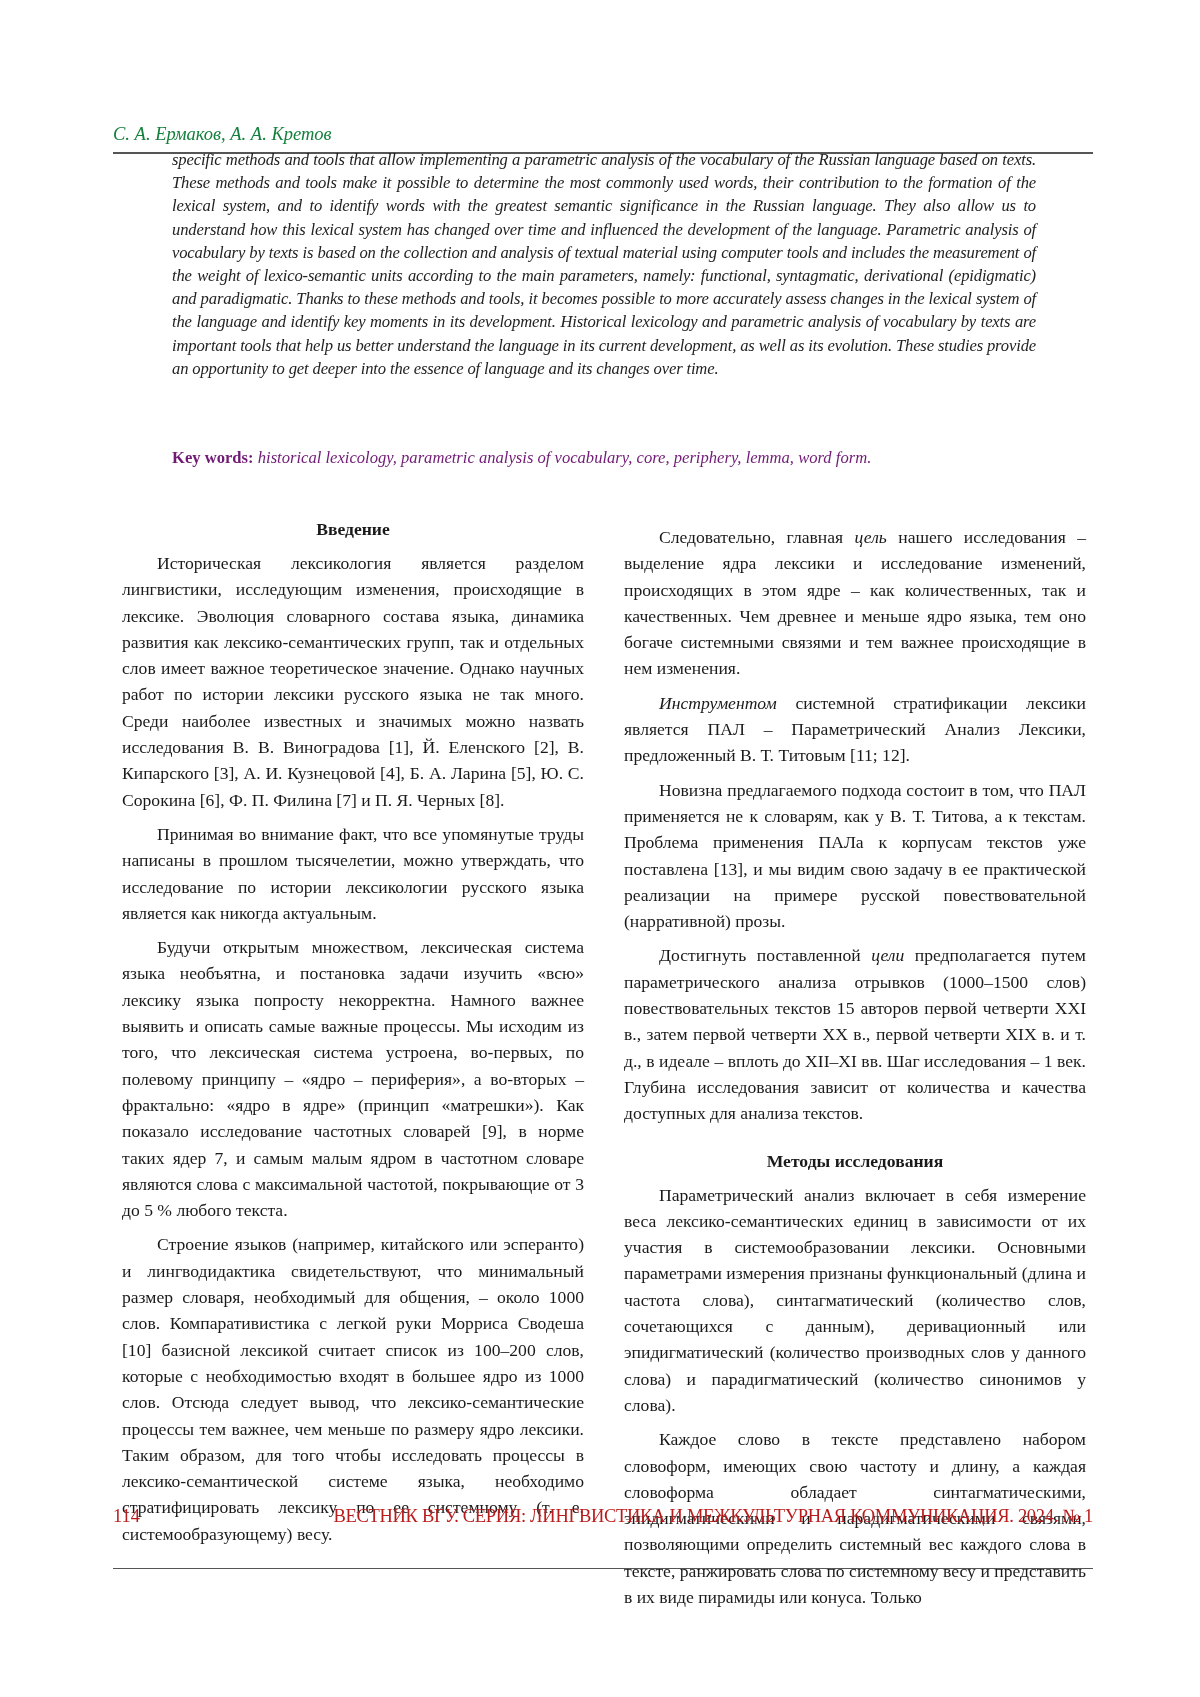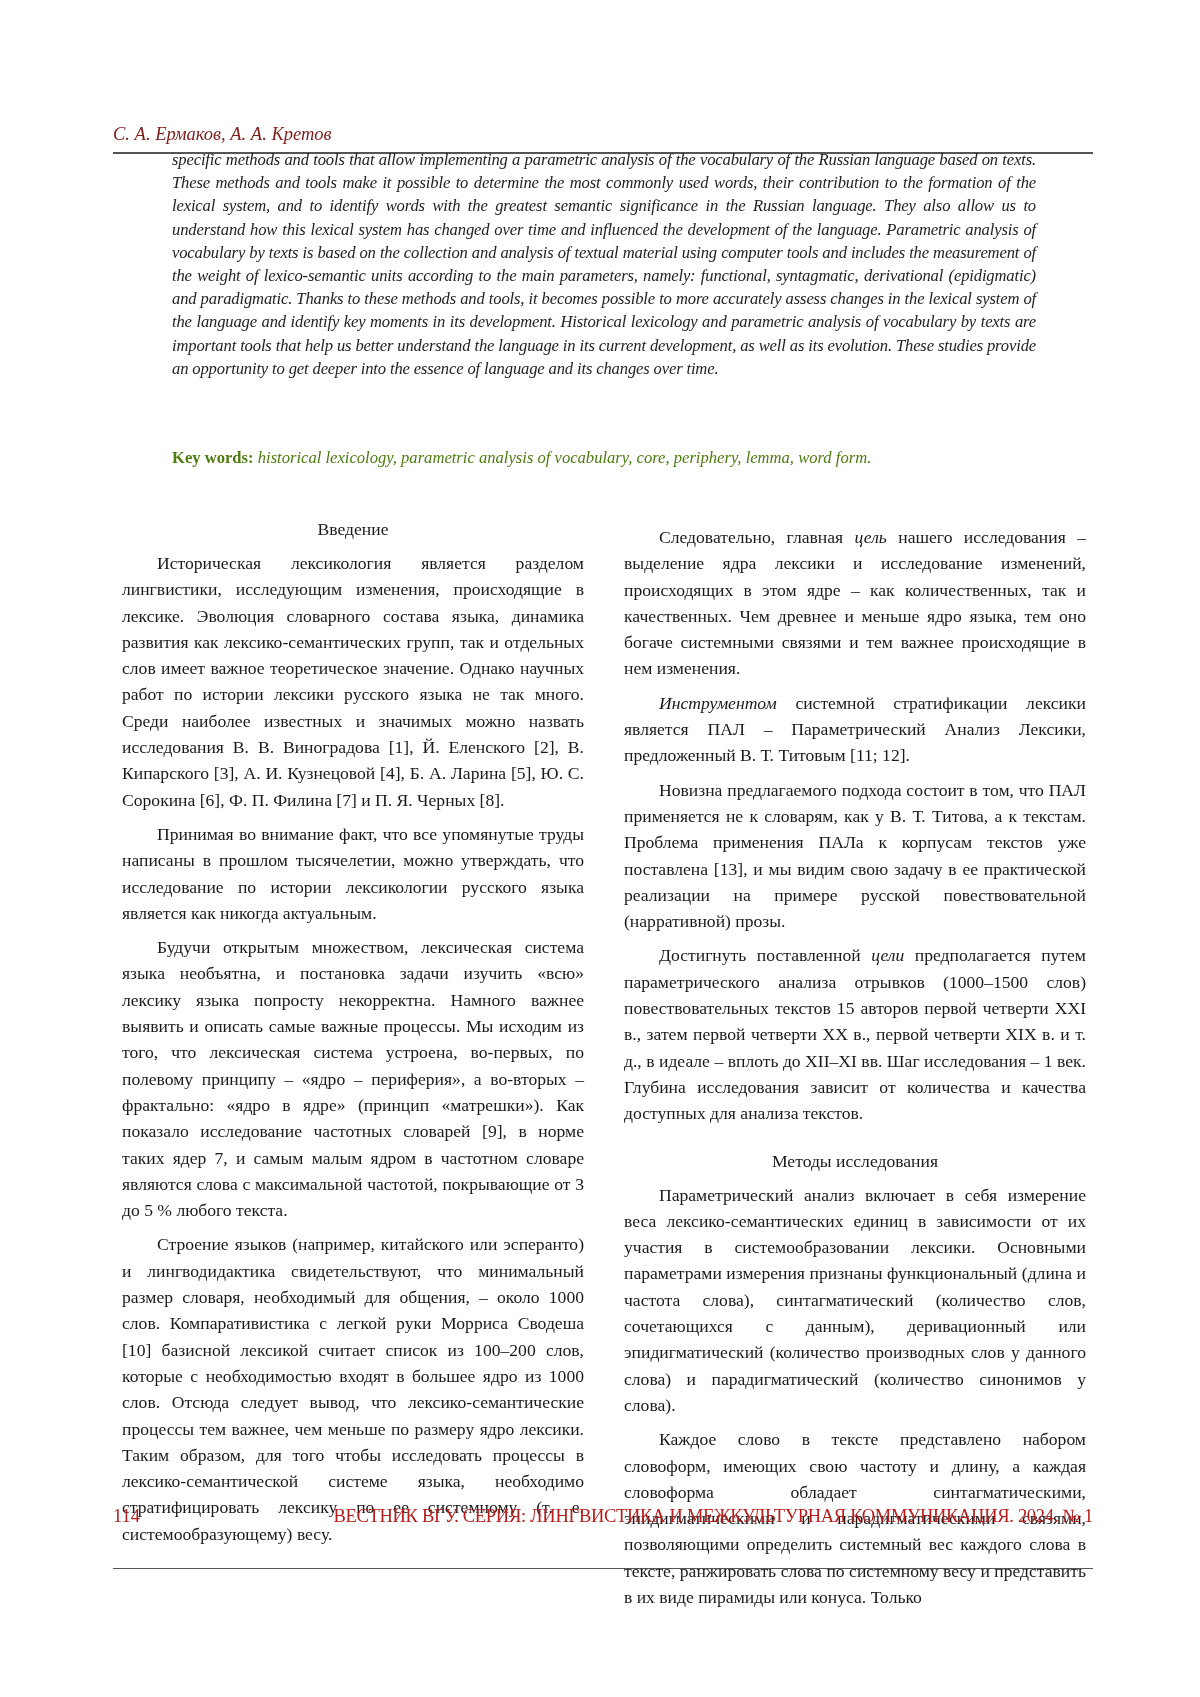--- a/index.html
+++ b/index.html
@@ -3,44 +3,44 @@
   <meta charset="utf-8">
   <style>
     html, body { margin: 0; padding: 0; background: #ffffff; }
     body {
       width: 1200px; height: 1697px; position: relative; overflow: hidden;
       font-family: "Liberation Serif", "DejaVu Serif", serif; color: #1a1a1a;
     }
     .header {
       position: absolute; left: 113px; top: 124px; width: 980px;
       display: flex; justify-content: space-between; align-items: baseline;
-      font-style: italic; font-size: 18.5px; color: #7f1d1d;
+      font-style: italic; font-size: 18.5px; color: #15803d;
     }
     .header-rule {
       position: absolute; left: 113px; top: 152px; width: 980px; height: 2px; background: #555;
     }
     .abstract {
       position: absolute; left: 172px; top: 148px; width: 864px;
       font-style: italic; font-size: 16.6px; line-height: 23.2px; text-align: justify; color: #222;
       letter-spacing: -0.15px;
     }
     .keywords {
       position: absolute; left: 172px; top: 446px; width: 864px;
-      font-size: 16.6px; line-height: 23px; color: #4d7c0f;
+      font-size: 16.6px; line-height: 23px; color: #701a75;
     }
     .keywords b { font-weight: bold; font-style: normal; }
     .keywords i { font-style: italic; }
     .col {
       position: absolute; top: 516px; width: 478px;
       font-size: 17.6px; line-height: 26.3px; text-align: justify; color: #1a1a1a;
     }
     .col-left { left: 114px; }
     .col-right { left: 616px; }
     .col h2 {
-      font-size: 17.6px; font-weight: normal; text-align: center; margin: 0 0 1px 0; line-height: 26px;
+      font-size: 17.6px; font-weight: bold; text-align: center; margin: 0 0 1px 0; line-height: 26px;
     }
     .col p { margin: 8px; text-indent: 35px; }
     .col .spacer { height: 13px; }
     .footer-rule {
       position: absolute; left: 113px; top: 1568px; width: 980px; height: 1px; background: #555;
     }
     .footer {
       position: absolute; left: 113px; top: 1506px; width: 980px;
       display: flex; justify-content: space-between; font-size: 18.5px; color: #b91c1c;
     }

